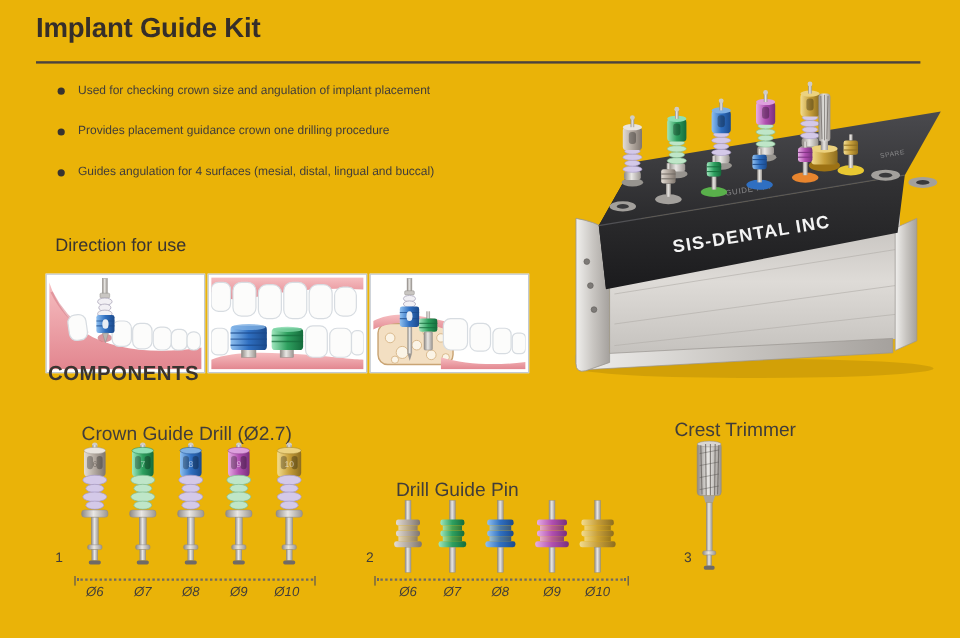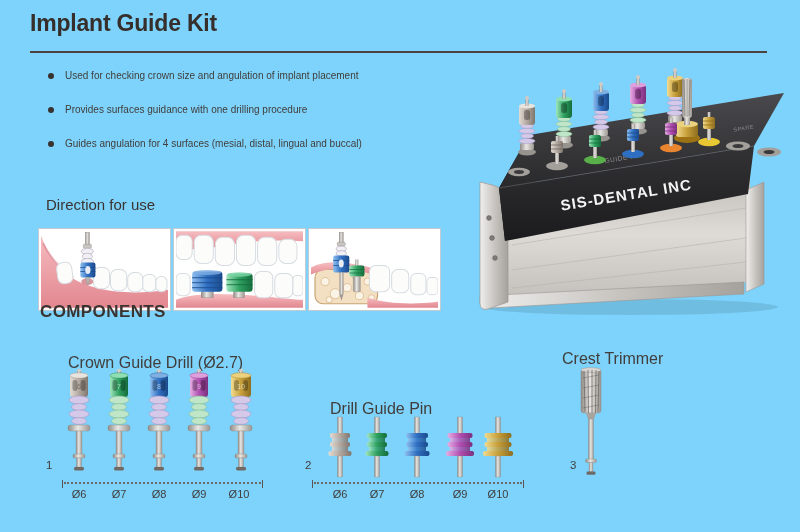--- a/index.html
+++ b/index.html
@@ -1,18 +1,18 @@
 <!DOCTYPE html>
 <html><head>
 <meta charset="utf-8">
 <style>
   * { margin:0; padding:0; box-sizing:border-box; }
   html,body { background:#ffffff; }
   body { font-family:"Liberation Sans", sans-serif; color:#3c3835; }
-  .page { position:relative; width:800px; height:532px; background:#7dd3fc; overflow:hidden; }
+  .page { position:relative; width:800px; height:532px; background:#eab308; overflow:hidden; }
 
   .title { position:absolute; left:30px; top:10px; font-size:23px; font-weight:bold;
            color:#352e2a; letter-spacing:-0.2px; }
   .rule { position:absolute; left:30px; top:51px; width:737px; height:0;
           border-top:2px solid #4c433e; }
 
   .bullets { position:absolute; left:48px; top:66px; width:418px; list-style:none; }
   .bullets li { position:relative; padding-left:17px; font-size:10px; line-height:19px;
                 color:#413d3a; margin-bottom:15px; }
   .bullets li .dot { position:absolute; left:0; top:7px; width:6px; height:6px;
@@ -44,21 +44,21 @@
   .trimmer { position:absolute; left:578px; top:366px; }
 
   .bracket { position:absolute; top:480px; height:8px;
              border-left:1.5px solid #5a5552; border-right:1.5px solid #5a5552; }
   .bracket::after { content:""; position:absolute; left:1px; right:1px; top:2px;
                     border-top:2px dotted #6e6965; }
   #bracket-1 { left:62px;  width:201px; }
   #bracket-2 { left:312px; width:212px; }
 
   .size-label { position:absolute; top:488px; width:36px; text-align:center;
-                font-size:11px; color:#413d3a; }
+                font-size:11px; color:#413d3a;font-style:italic; }
 </style>
 </head>
 <body>
 
 <div class="page">
 
   <svg width="0" height="0" style="position:absolute">
     <defs>
       <linearGradient id="gSteelV" x1="0" y1="0" x2="1" y2="0">
         <stop offset="0" stop-color="#f0efed"></stop>
@@ -113,21 +113,21 @@
           <stop offset="1" stop-color="#8d6d1f"></stop>
       </linearGradient>
     </defs>
   </svg>
 
   <div class="title">Implant Guide Kit</div>
   <div class="rule"></div>
 
   <ul class="bullets">
     <li><span class="dot"></span><span>Used for checking crown size and angulation of implant placement</span></li>
-    <li><span class="dot"></span><span>Provides surfaces guidance with one drilling procedure</span></li>
+    <li><span class="dot"></span><span>Provides placement guidance crown one drilling procedure</span></li>
     <li><span class="dot"></span><span>Guides angulation for 4 surfaces (mesial, distal, lingual and buccal)</span></li>
   </ul>
 
   <div class="dir-heading">Direction for use</div>
 
   <div class="illus" id="illus1">
     <svg viewBox="0 0 126 76" width="127" height="77">
       <path d="M0,4 C6,22 16,36 30,46 C52,60 88,64 126,58 L126,76 L0,76 Z" fill="url(#gGum)"></path>
       <path d="M2,12 C10,28 20,38 32,46" fill="none" stroke="#d67c86" stroke-width="2" opacity="0.55"></path>
       <ellipse cx="46" cy="50" rx="6" ry="3.4" fill="#c86974" opacity="0.7"></ellipse>

